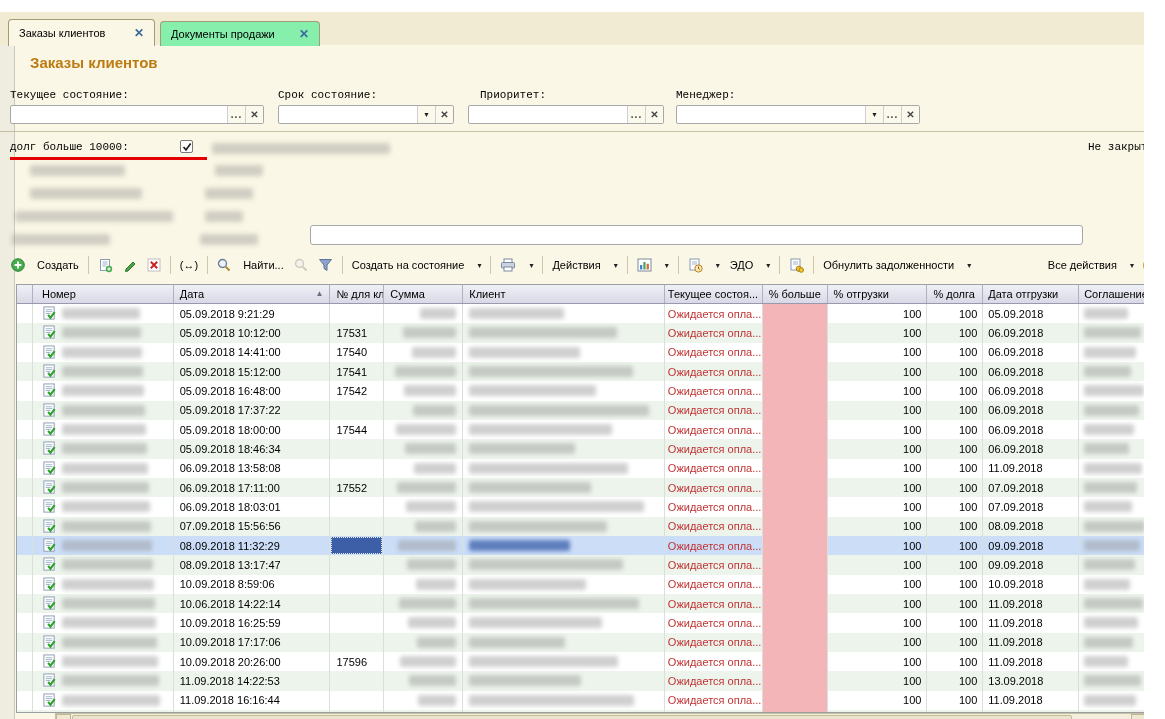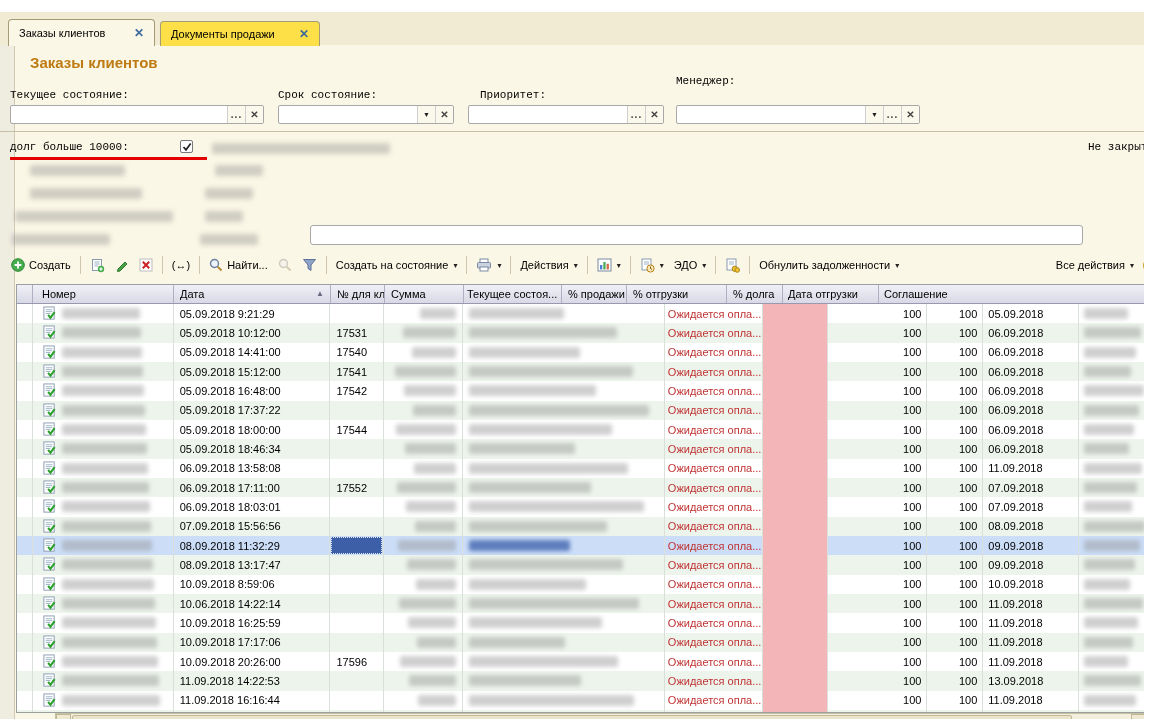--- a/index.html
+++ b/index.html
@@ -5,21 +5,21 @@
   * { box-sizing: border-box; margin: 0; padding: 0; }
   html,body { width:1165px; height:719px; overflow:hidden; }
   body { font-family:"Liberation Sans", sans-serif; font-size:11px; color:#000; }
   #app { position:relative; width:1144px; height:719px; background:#fbf7e6; overflow:hidden;margin-top:12px; }
 
   
   .tabbar { position:absolute; left:0; top:0; width:1165px; height:33px; background:#f1ebd4; }
   .tab { position:absolute; display:flex; align-items:center; gap:10px; padding:0 10px;
          border:1px solid #a49a76; border-bottom:none; border-radius:4px 4px 0 0; cursor:default; }
   .tab-active { left:8px; top:7px; height:27px; width:147px; background:#fbf7e6; z-index:2; }
-  .tab-inactive { left:160px; top:9px; height:25px; width:160px; background:#fde047; z-index:1; }
+  .tab-inactive { left:160px; top:9px; height:25px; width:160px; background:#86efac; z-index:1; }
   .tab-close { color:#3c6a9e; font-weight:bold; font-size:12px; margin-left:auto; }
 
   
   .page-title { position:absolute; left:30px; top:42px; font-size:15px; font-weight:bold; color:#bd7b12; }
 
   
   .flabel { position:absolute; height:13px; white-space:nowrap;font-family:Liberation Mono, monospace; }
   .fgroup { position:absolute; height:19px; display:flex; align-items:stretch;
             background:#fff; border:1px solid #a8a8a8; border-radius:2px; overflow:hidden; }
   .fval { flex:1; color:#9a9a9a; padding:18px 4px; white-space:nowrap; overflow:hidden; }
@@ -35,21 +35,21 @@
   .checkbox svg { display:block; }
   .redline { position:absolute; left:10px; top:145px; width:197px; height:3px; background:#e40000; }
 
   .fblur { position:absolute; background:#8f8f8f; opacity:.4; filter:blur(2.5px); border-radius:2px; height:11px; }
   .biginput { position:absolute; left:310px; top:213px; width:773px; height:20px;
               background:#fff; border:1px solid #a8a8a8; border-radius:3px; }
 
   
   .toolbar { position:absolute; left:8px; top:241px; width:1150px; height:24px;
              display:flex; align-items:center; gap:4px; }
-  .tbtn { display:flex; align-items:center; gap:4px; padding:2px 3px; border-radius:2px;
+  .tbtn { display:flex; align-items:center; gap:12px; padding:2px 3px; border-radius:2px;
           white-space:nowrap; cursor:pointer; }
   .tsep { width:1px; height:18px; background:#cfc7ab; margin:0 2px; }
   .darr { font-size:8px; color:#222; margin-left:1px; }
   .tright { margin-left:auto; display:flex; align-items:center; gap:6px; }
   .icon { display:inline-flex; align-items:center; justify-content:center; }
   .disabled { opacity:.40; }
   .help { width:15px; height:15px; border-radius:50%; background:#f6c93e; border:1px solid #c59e2c;
           display:flex; align-items:center; justify-content:center; font-weight:bold; font-size:10px; color:#4a3b00; }
 
   
@@ -114,21 +114,21 @@
     </div>
   </div>
 
   <div class="leftstrip"></div>
 
   <div class="page-title">Заказы клиентов</div>
 
   <div class="flabel" style="left:10px;top:77px">Текущее состояние:</div>
   <div class="flabel" style="left:278px;top:77px">Срок состояние:</div>
   <div class="flabel" style="left:480px;top:77px">Приоритет:</div>
-  <div class="flabel" style="left:676px;top:63px">Менеджер:</div>
+  <div class="flabel" style="left:676px;top:77px">Менеджер:</div>
 
   <div class="fgroup" style="left:10px;top:93px;width:254px">
     <span class="fval">Все</span>
     <span class="fbtn dots">...</span>
     <span class="fbtn clear">✕</span>
   </div>
   <div class="fgroup" style="left:278px;top:93px;width:176px">
     <span class="fval">Все</span>
     <span class="fbtn drop">▼</span>
     <span class="fbtn clear">✕</span>
@@ -309,22 +309,23 @@
     </div>
   </div>
 
   <div class="tablewrap">
     <div class="thead">
       <div class="hc c-sel"></div>
       <div class="hc c-num">Номер</div>
       <div class="hc c-date"><span>Дата</span><span class="sort-ind">▲</span></div>
       <div class="hc c-clno">№ для кл.</div>
       <div class="hc c-sum" style="justify-content:flex-start">Сумма</div>
+      <div class="hc c-client">Клиент</div>
       <div class="hc c-status">Текущее состоя...</div>
-      <div class="hc c-pay">% продажи</div>
+      <div class="hc c-pay">% больше</div>
       <div class="hc c-ship" style="justify-content:flex-start">% отгрузки</div>
       <div class="hc c-debt" style="justify-content:flex-start">% долга</div>
       <div class="hc c-shipdate">Дата отгрузки</div>
       <div class="hc c-agree">Соглашение</div>
     </div>
     <div class="tbody" id="tbody">
         <div class="trow">
           <div class="tc c-sel"></div>
           <div class="tc c-num">
             <span class="icon">

